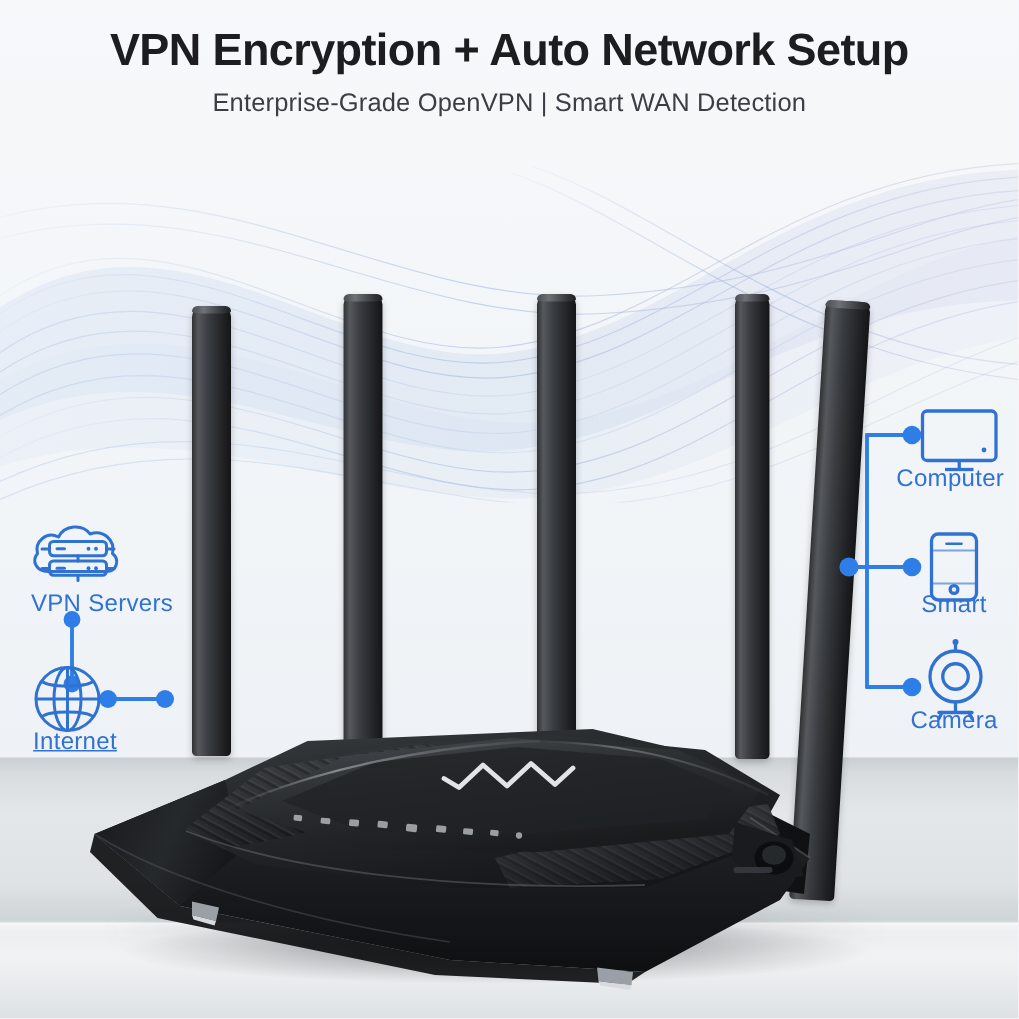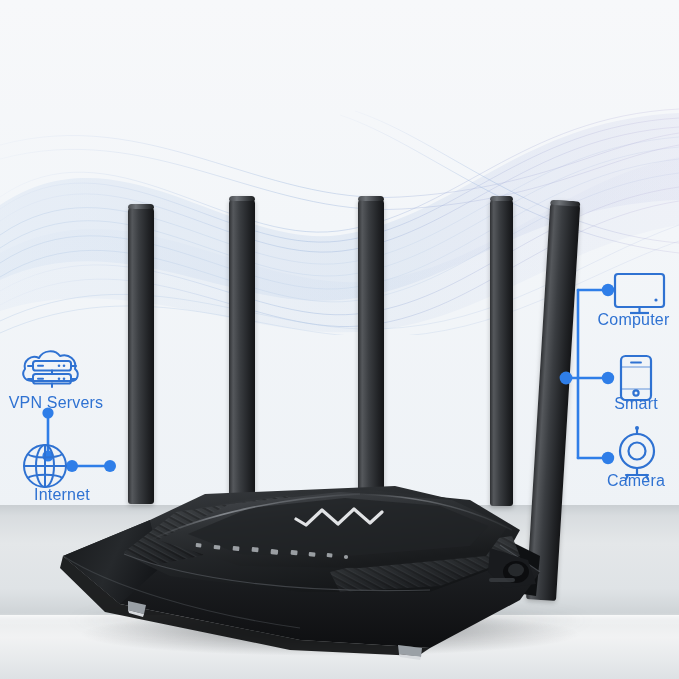--- a/index.html
+++ b/index.html
@@ -85,20 +85,24 @@
       <path d="M0,236 C140,170 260,248 380,244 C500,240 580,176 679,140" stroke="url(#wg2)"></path>
       <path d="M0,248 C142,184 262,254 382,252 C502,250 582,190 679,156" stroke="url(#wg2)"></path>
       <path d="M340,30 C430,60 520,150 679,168" stroke="url(#wg1)"></path>
       <path d="M355,26 C445,56 535,146 679,158" stroke="url(#wg1)"></path>
     </g>
   </svg>
 
   <div class="bg-table"></div>
   <div class="table-edge"></div>
 
+  <div class="header">
+    <h1 class="title">VPN Encryption + Auto Network Setup</h1>
+    <p class="subtitle">Enterprise-Grade OpenVPN | Smart WAN Detection</p>
+  </div>
 
   <div class="router">
 
     <div class="ant" style="left:128px;top:204px;width:26px;height:300px;"></div>
     <div class="ant" style="left:229px;top:196px;width:26px;height:300px;"></div>
     <div class="ant" style="left:358px;top:196px;width:26px;height:300px;"></div>
     <div class="ant" style="left:490px;top:196px;width:23px;height:310px;"></div>
     <div class="ant" style="left:526px;top:200px;width:30px;height:400px;transform:rotate(3.5deg);transform-origin:50% 100%;"></div>
 
     <svg style="position:absolute;left:0;top:0;width:679px;height:679px;" viewBox="0 0 679 679">
@@ -287,20 +291,20 @@
       <circle cx="637" cy="451" r="8.5"></circle>
       <line x1="637" y1="434" x2="637" y2="429"></line>
       <circle cx="637" cy="428" r="2" fill="#2f72d2" stroke="none"></circle>
       <line x1="637" y1="468" x2="637" y2="474"></line>
       <line x1="626" y1="475" x2="648" y2="475"></line>
       <line x1="628" y1="475" x2="626" y2="479"></line>
       <line x1="646" y1="475" x2="648" y2="479"></line>
     </g>
   </svg>
 
-  <div class="nlabel" style="left:4px;top:394px;width:104px;">VPN Servers</div>
-  <div class="nlabel" style="left:16px;top:486px;width:92px;">Internet</div>
+  <div class="nlabel" style="left:16px;top:394px;width:104px;">VPN Servers</div>
+  <div class="nlabel" style="left:4px;top:486px;width:92px;text-decoration:underline;">Internet</div>
   <div class="nlabel" style="left:588px;top:311px;width:91px;">Computer</div>
   <div class="nlabel" style="left:596px;top:395px;width:80px;">Smart</div>
   <div class="nlabel" style="left:592px;top:472px;width:88px;">Camera</div>
 
   <div class="table-shadow"></div>
 </div>
 
 </body></html>

